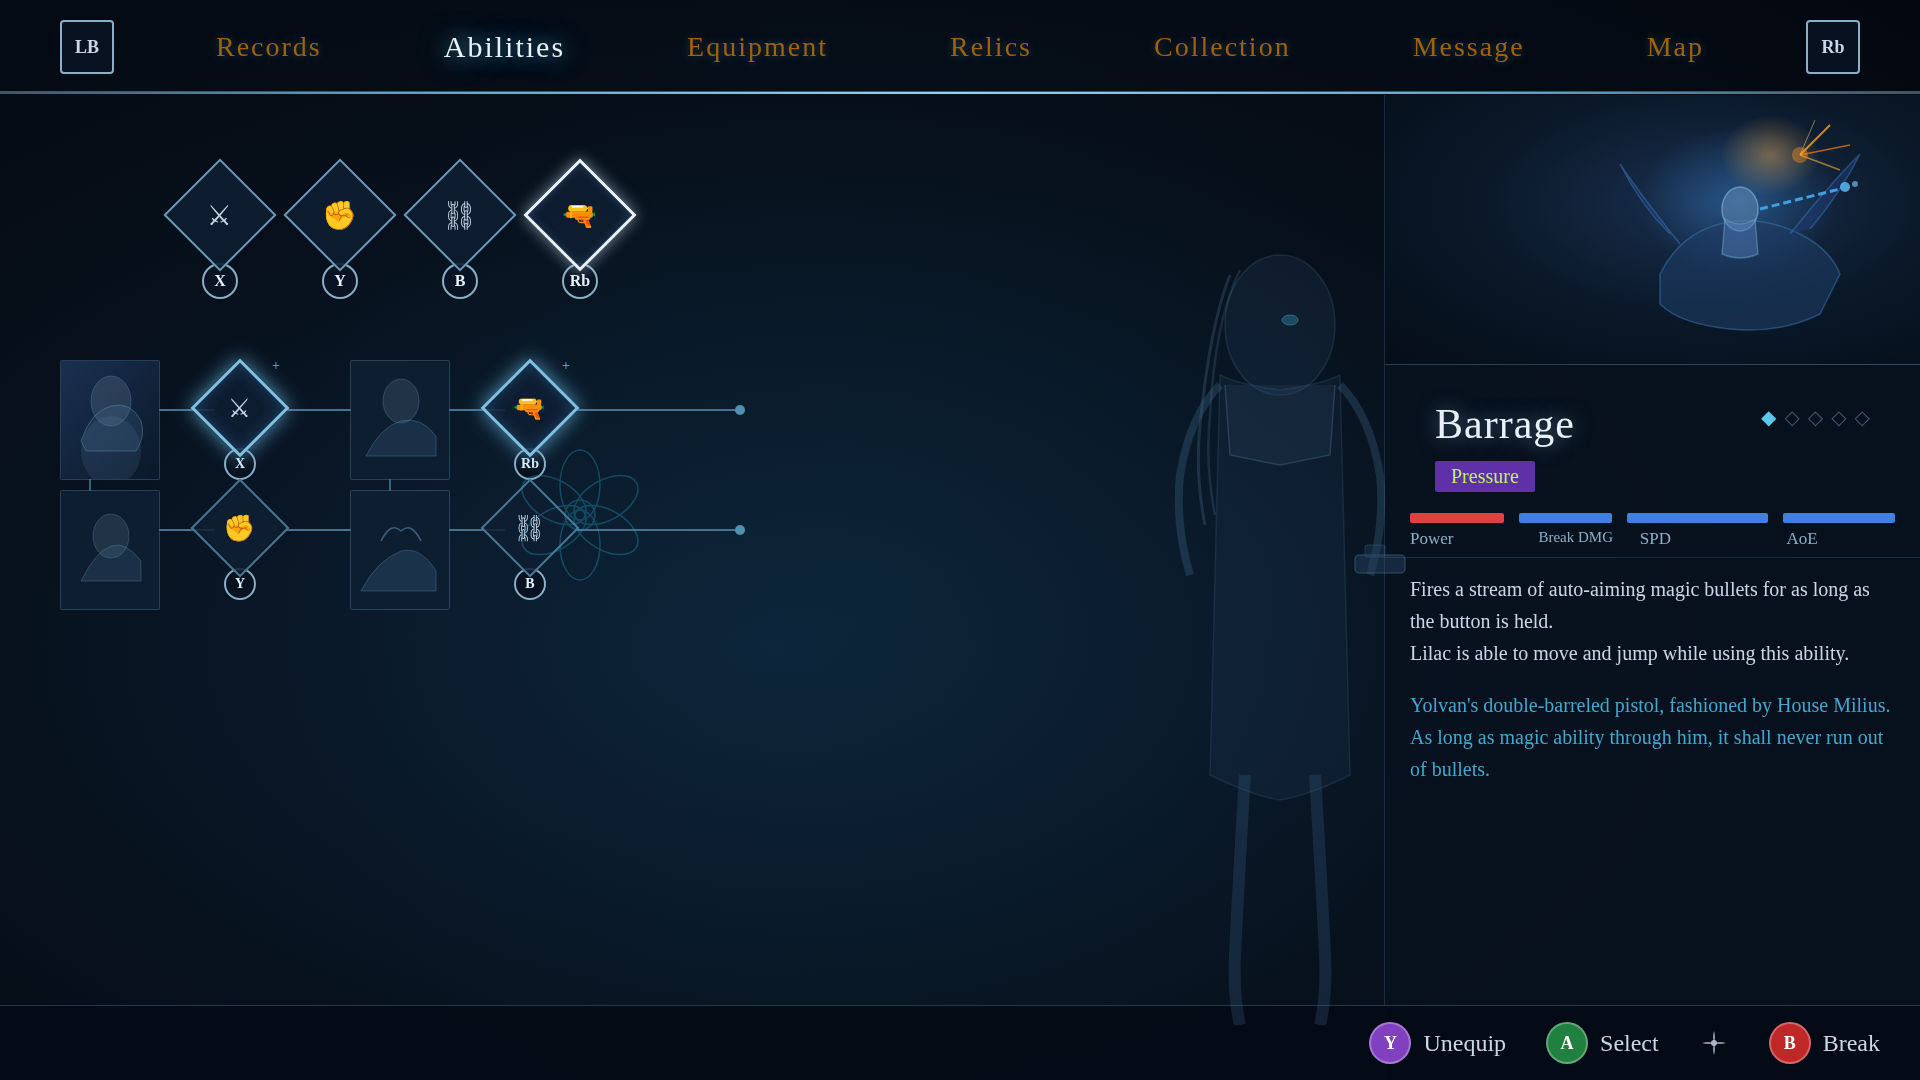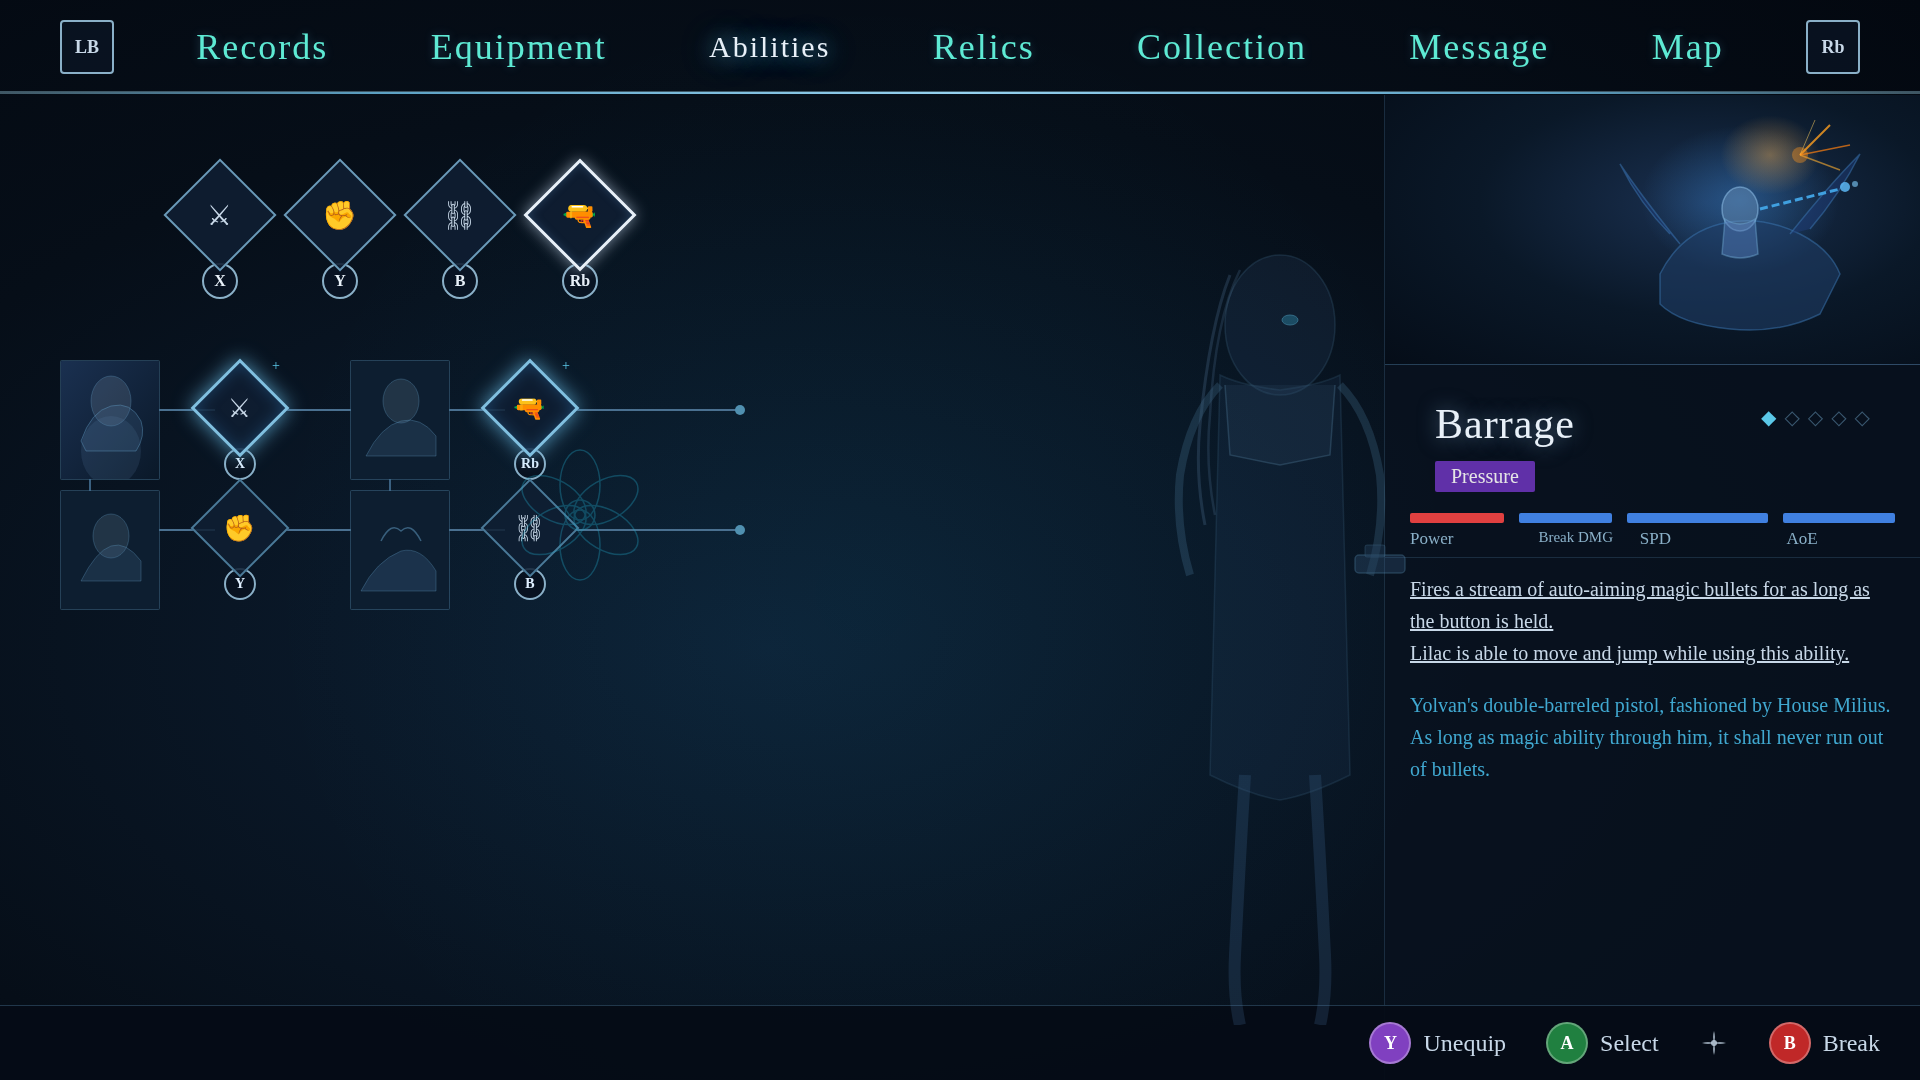--- a/index.html
+++ b/index.html
@@ -63,22 +63,22 @@
     .nav-items {
       display: flex;
       align-items: center;
       gap: 0;
       width: 100%;
       padding: 0 60px;
       justify-content: space-between;
     }
 
     .nav-item {
-      color: #5eead4;
-      font-size: 36px;
+      color: #a16207;
+      font-size: 28px;
       letter-spacing: 2px;
       cursor: pointer;
       padding: 10px 20px;
       position: relative;
       text-shadow: 0 0 10px rgba(100,180,220,0.3);
     }
 
     .nav-item.active {
       color: #e8f0f8;
       font-size: 30px;
@@ -238,38 +238,37 @@
     }
 
     .star-empty {
       color: #3a5870;
       font-size: 20px;
     }
 
     .tag-badge {
       display: inline-block;
       background: #6030a8;
-      color: #e5e5e5;
+      color: #bef264;
       padding: 4px 16px;
       font-size: 20px;
       margin: 8px 25px;
       border-radius: 2px;
     }
 
     .stats-bar-area {
       padding: 8px 25px;
       border-bottom: 1px solid rgba(100,160,200,0.2);
     }
 
     .description-text {
       padding: 15px 25px;
       font-size: 20px;
       line-height: 1.6;
       color: #c8d8e8;
-      text-decoration: underline;
     }
 
     .lore-text {
       padding: 5px 25px 15px;
       font-size: 20px;
       line-height: 1.6;
       color: #40a8d0;
     }
 
     
@@ -373,22 +372,22 @@
 <body>
 
 <div class="bg-overlay"></div>
 <div class="bg-pattern"></div>
 
 <div class="top-nav">
   <div class="nav-items">
     <div class="nav-button">LB</div>
 
     <div class="nav-item">Records</div>
+    <div class="nav-item active">Abilities</div>
     <div class="nav-item">Equipment</div>
-    <div class="nav-item active">Abilities</div>
     <div class="nav-item">Relics</div>
     <div class="nav-item">Collection</div>
     <div class="nav-item">Message</div>
     <div class="nav-item">Map</div>
 
     <div class="nav-button">Rb</div>
   </div>
   <div class="nav-line-container"></div>
   <div class="nav-line-active"></div>
 </div>

